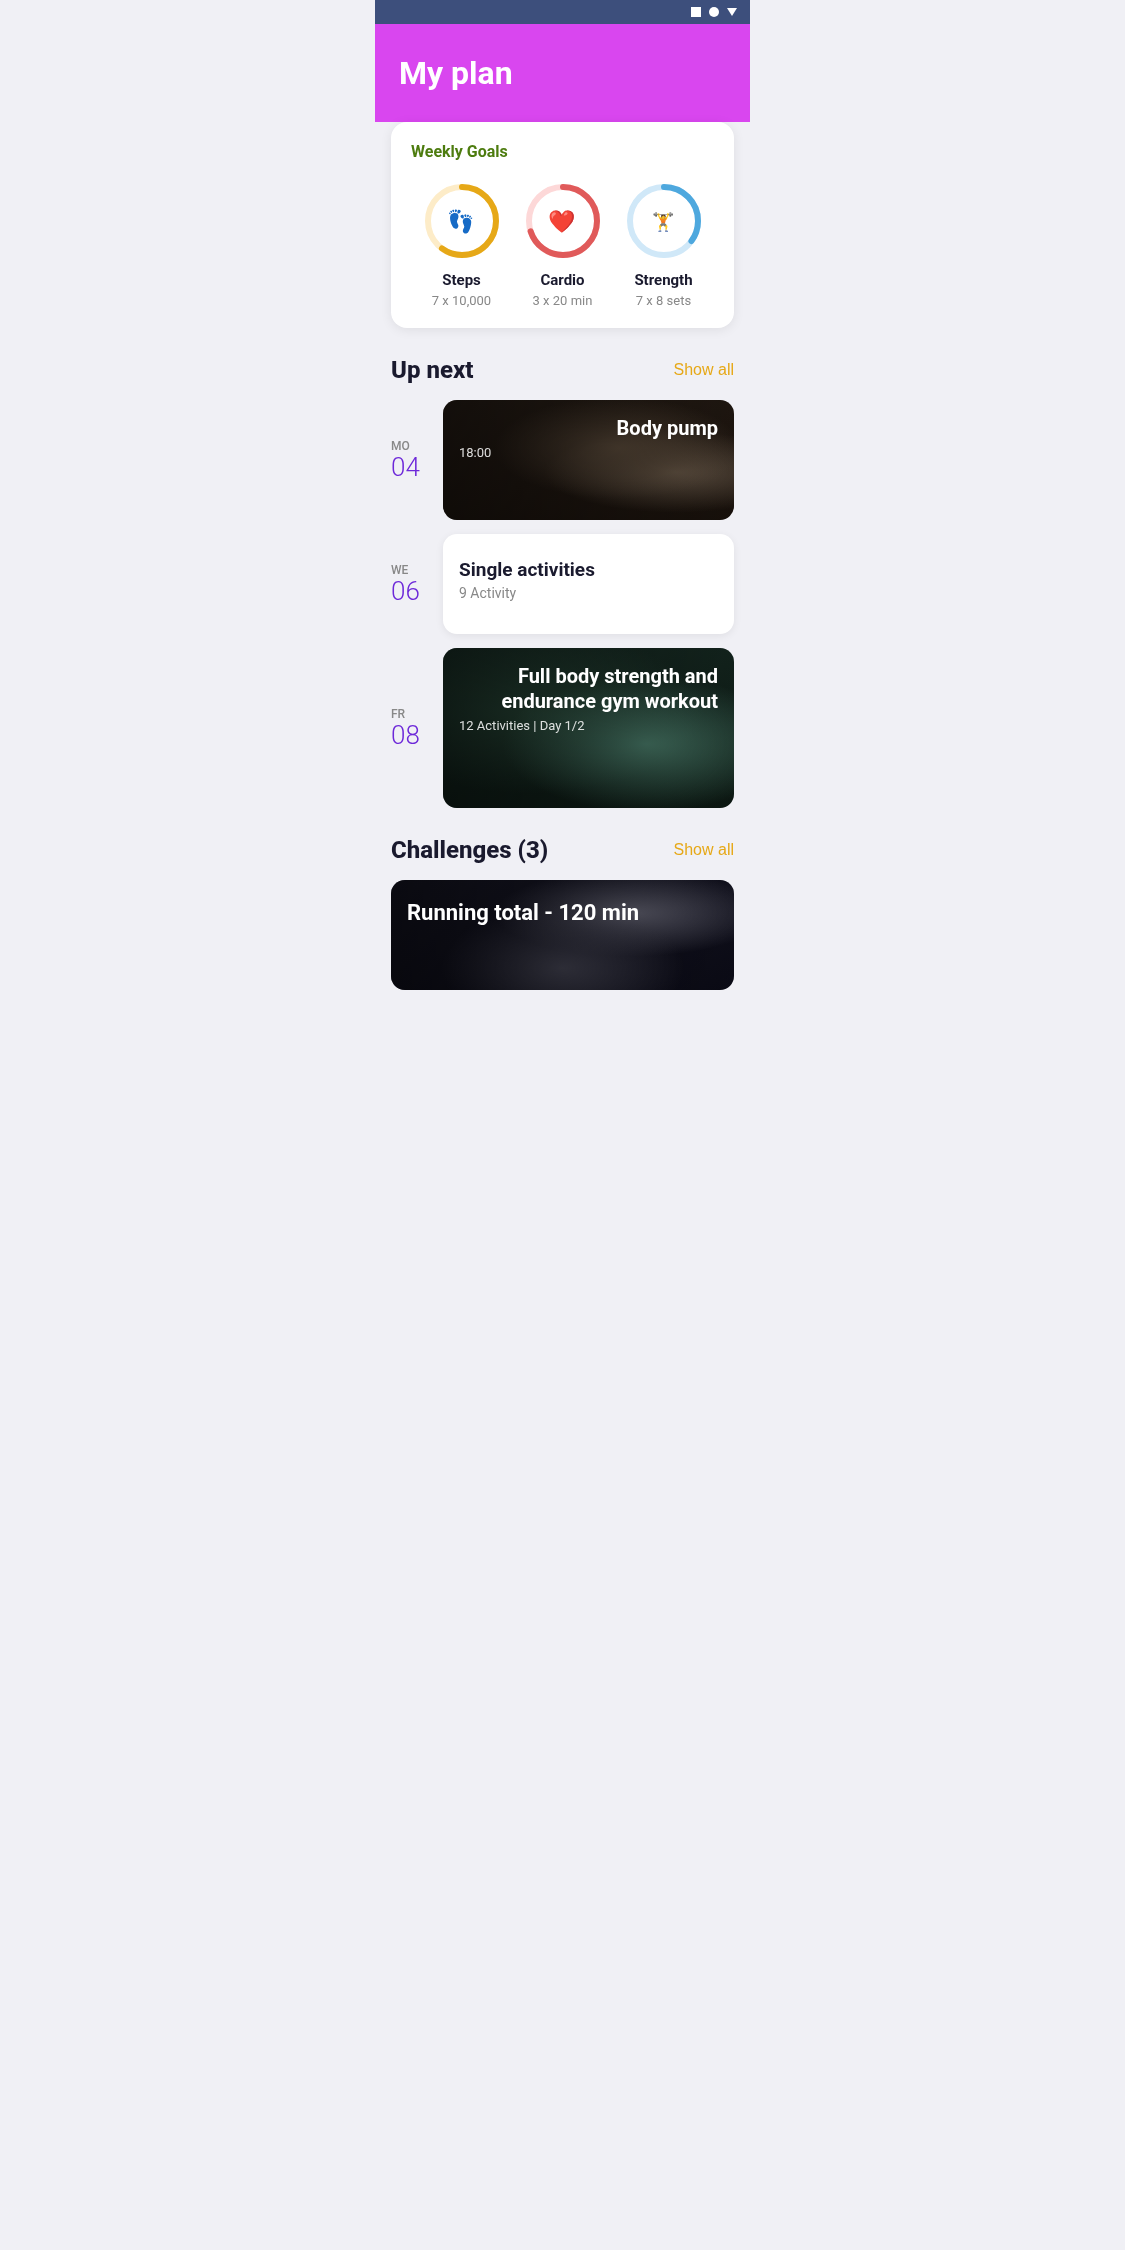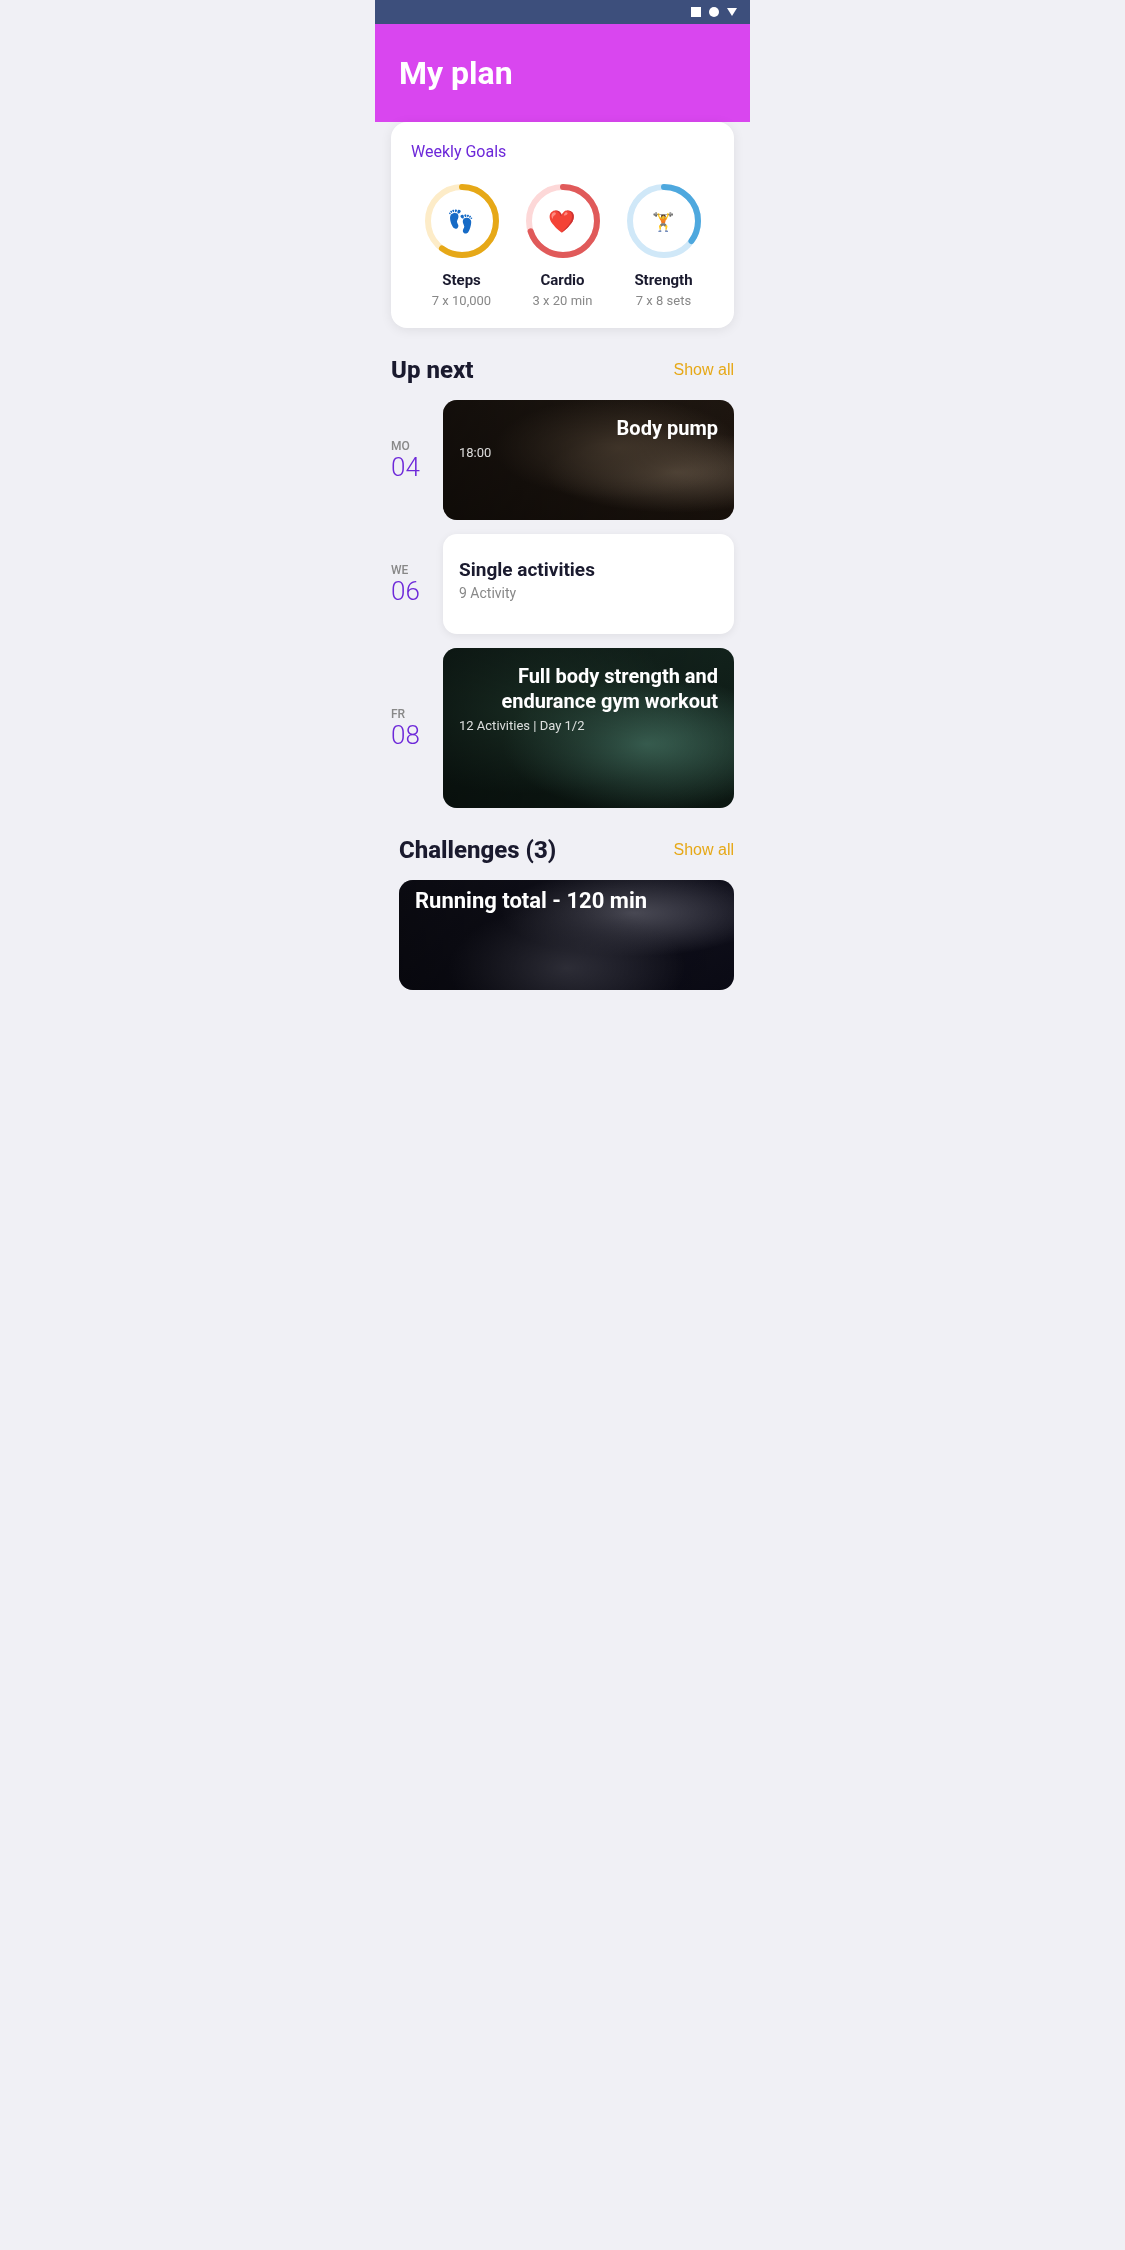--- a/index.html
+++ b/index.html
@@ -49,22 +49,22 @@
     
     .weekly-goals-card {
       background: white;
       border-radius: 16px;
       padding: 20px;
       margin-bottom: 28px;
       box-shadow: 0 2px 12px rgba(0,0,0,0.08);
     }
     .weekly-goals-title {
       font-size: 16px;
-      font-weight: 400;
-      color: #6d28d9;
+      font-weight: 700;
+      color: #4d7c0f;
       margin-bottom: 20px;
     }
     .goals-row {
       display: flex;
       justify-content: space-around;
       align-items: flex-start;
     }
     .goal-item {
       display: flex;
       flex-direction: column;
@@ -193,37 +193,36 @@
     }
     .card-subtitle-dark {
       color: #888;
       font-size: 14px;
       margin-top: 4px;
     }
 
     
     .challenges-section {
       margin-bottom: 0;
-      margin-left: 8px;
     }
     .challenge-card {
       border-radius: 14px;
       overflow: hidden;
       position: relative;
       min-height: 110px;
     }
     .challenge-overlay {
       position: absolute;
       inset: 0;
       background: linear-gradient(to right, rgba(0,0,0,0.6) 0%, rgba(0,0,0,0.2) 100%);
     }
     .challenge-text {
       position: relative;
       z-index: 2;
-      padding: 8px 16px;
+      padding: 20px 16px;
     }
     .challenge-title {
       color: white;
       font-size: 22px;
       font-weight: 700;
     }
 
     
     .gym-scene {
       width: 100%;

